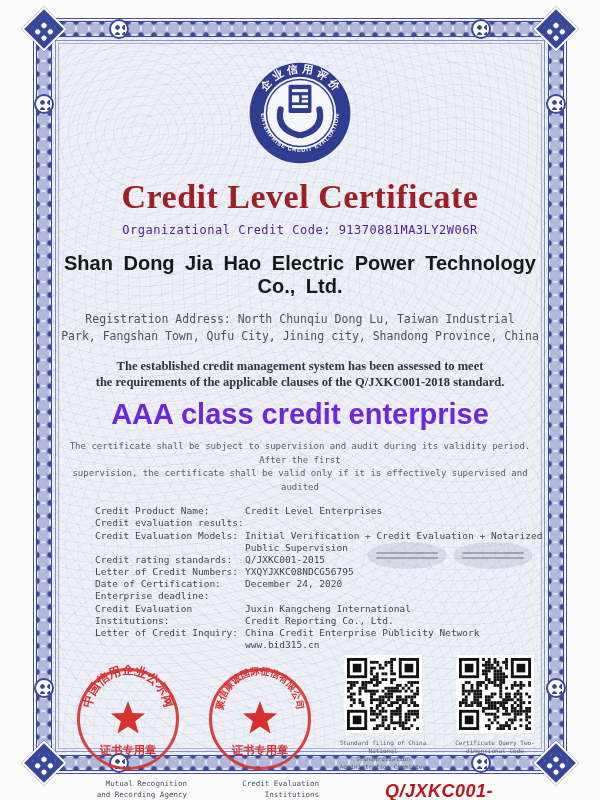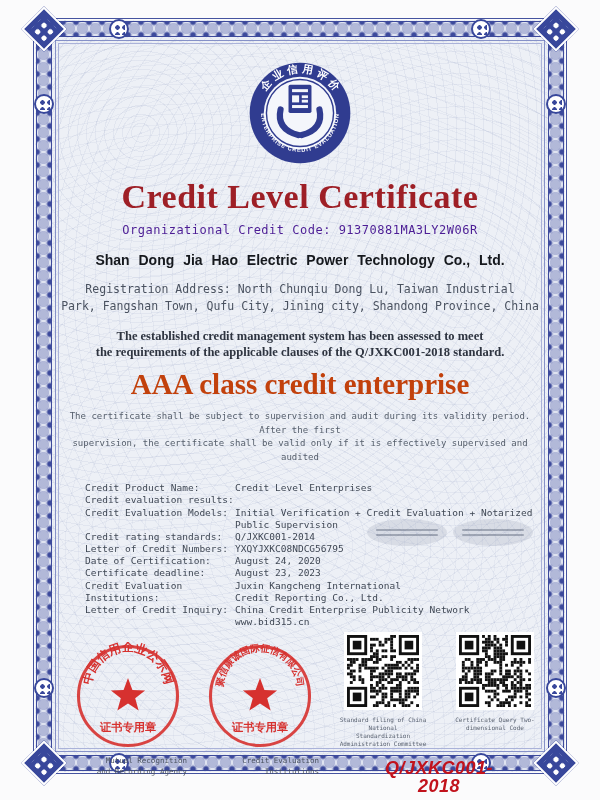--- a/index.html
+++ b/index.html
@@ -35,26 +35,26 @@
   .corner{position:absolute;width:32px;height:32px;background:#38479b;transform:rotate(45deg);box-shadow:0 0 0 2px #fff inset;}
   .corner::after{content:"";position:absolute;inset:7px;background-image:radial-gradient(circle,#fff 2.4px,transparent 3px);background-size:9px 9px;background-position:2px 2px;}
   .c-tl{top:-5px;left:-5px}.c-tr{top:-5px;right:-5px}.c-bl{bottom:-5px;left:-5px}.c-br{bottom:-5px;right:-5px}
   .med{position:absolute;width:20px;height:20px;border-radius:50%;background:#fff;border:2px solid #38479b;box-sizing:border-box;}
   .med::after{content:"";position:absolute;inset:2px;background-image:radial-gradient(circle,#38479b 2px,transparent 2.5px);background-size:7px 7px;background-position:1px 1px;}
   .content{position:absolute;inset:24px 22px;text-align:center;}
 
   .seal-wrap{margin-top:18px;}
   .title{margin-top:8px;font-family:"Liberation Serif",serif;font-weight:bold;font-size:34px;color:#9e1f26;letter-spacing:.5px;}
   .code-line{margin-top:7px;font-family:"DejaVu Sans Mono",monospace;font-size:12px;color:#4c1d95;letter-spacing:.5px;}
-  .company{margin-top:15px;font-size:14px;font-weight:bold;color:#15181d;word-spacing:5px;}
+  .company{margin-top:15px;font-size:20px;font-weight:bold;color:#15181d;word-spacing:5px;}
   .address{margin-top:13px;font-family:"DejaVu Sans Mono",monospace;font-size:11.5px;color:#4a5260;line-height:1.5;text-align:center;}
   .statement{margin-top:12px;font-family:"Liberation Serif",serif;font-weight:bold;font-size:12.5px;color:#2e3440;line-height:1.35;}
-  .grade{margin-top:7px;font-family:Liberation Serif, serif;font-weight:bold;font-size:29px;color:#c2410c;}
+  .grade{margin-top:7px;font-family:Liberation Sans, sans-serif;font-weight:bold;font-size:29px;color:#6d28d9;}
   .supervision{margin-top:9px;font-family:"DejaVu Sans Mono",monospace;font-size:9px;color:#555e6b;line-height:1.5;}
-  .details{position:relative;margin-top:18px;text-align:left;padding-left:30px;font-family:"DejaVu Sans Mono",monospace;font-size:9.5px;color:#3f4754;line-height:1.28;}
+  .details{position:relative;margin-top:11px;text-align:left;padding-left:40px;font-family:"DejaVu Sans Mono",monospace;font-size:9.5px;color:#3f4754;line-height:1.28;}
   .drow{display:flex;}
   .dlabel{width:150px;flex:none;}
   .dval{flex:1;}
   .dval .l2{display:block;}
   .oval{position:absolute;width:80px;height:27px;border-radius:50%;background:rgba(160,168,185,.28);display:flex;flex-direction:column;justify-content:center;gap:3px;padding:0 9px;box-sizing:border-box;}
   .oval i{display:block;height:2px;background:rgba(90,100,120,.45);border-radius:1px;}
   .oval1{left:312px;top:37px;}
   .oval2{left:398px;top:37px;}
   .bottom-zone{display:flex;margin-top:4px;align-items:flex-start;}
   .stamps-col{flex:1;padding-top:10px;}
@@ -154,33 +154,32 @@
         </div>
       <div class="drow">
           <span class="dlabel">Credit evaluation results:</span>
         </div>
       <div class="drow">
           <span class="dlabel">Credit Evaluation Models:</span>
           <span class="dval">Initial Verification + Credit Evaluation + Notarized Public Supervision</span>
         </div>
       <div class="drow">
           <span class="dlabel">Credit rating standards:</span>
-          <span class="dval">Q/JXKC001-2014</span>
+          <span class="dval">Q/JXKC001-2015</span>
         </div>
       <div class="drow">
           <span class="dlabel">Letter of Credit Numbers:</span>
           <span class="dval">YXQYJXKC08NDCG56795</span>
         </div>
       <div class="drow">
           <span class="dlabel">Date of Certification:</span>
-          <span class="dval">August 24, 2020</span>
-        </div>
-      <div class="drow">
-          <span class="dlabel">Certificate deadline:</span>
-          <span class="dval">August 23, 2023</span>
+          <span class="dval">December 24, 2020</span>
+        </div>
+      <div class="drow">
+          <span class="dlabel">Enterprise deadline:</span>
         </div>
       <div class="drow">
           <span class="dlabel">Credit Evaluation Institutions:</span>
           <span class="dval"><span>Juxin Kangcheng International</span><span class="l2">Credit Reporting Co., Ltd.</span></span>
         </div>
       <div class="drow">
           <span class="dlabel">Letter of Credit Inquiry:</span>
           <span class="dval"><span>China Credit Enterprise Publicity Network</span><span class="l2">www.bid315.cn</span></span>
         </div>
       <div class="oval oval1">

